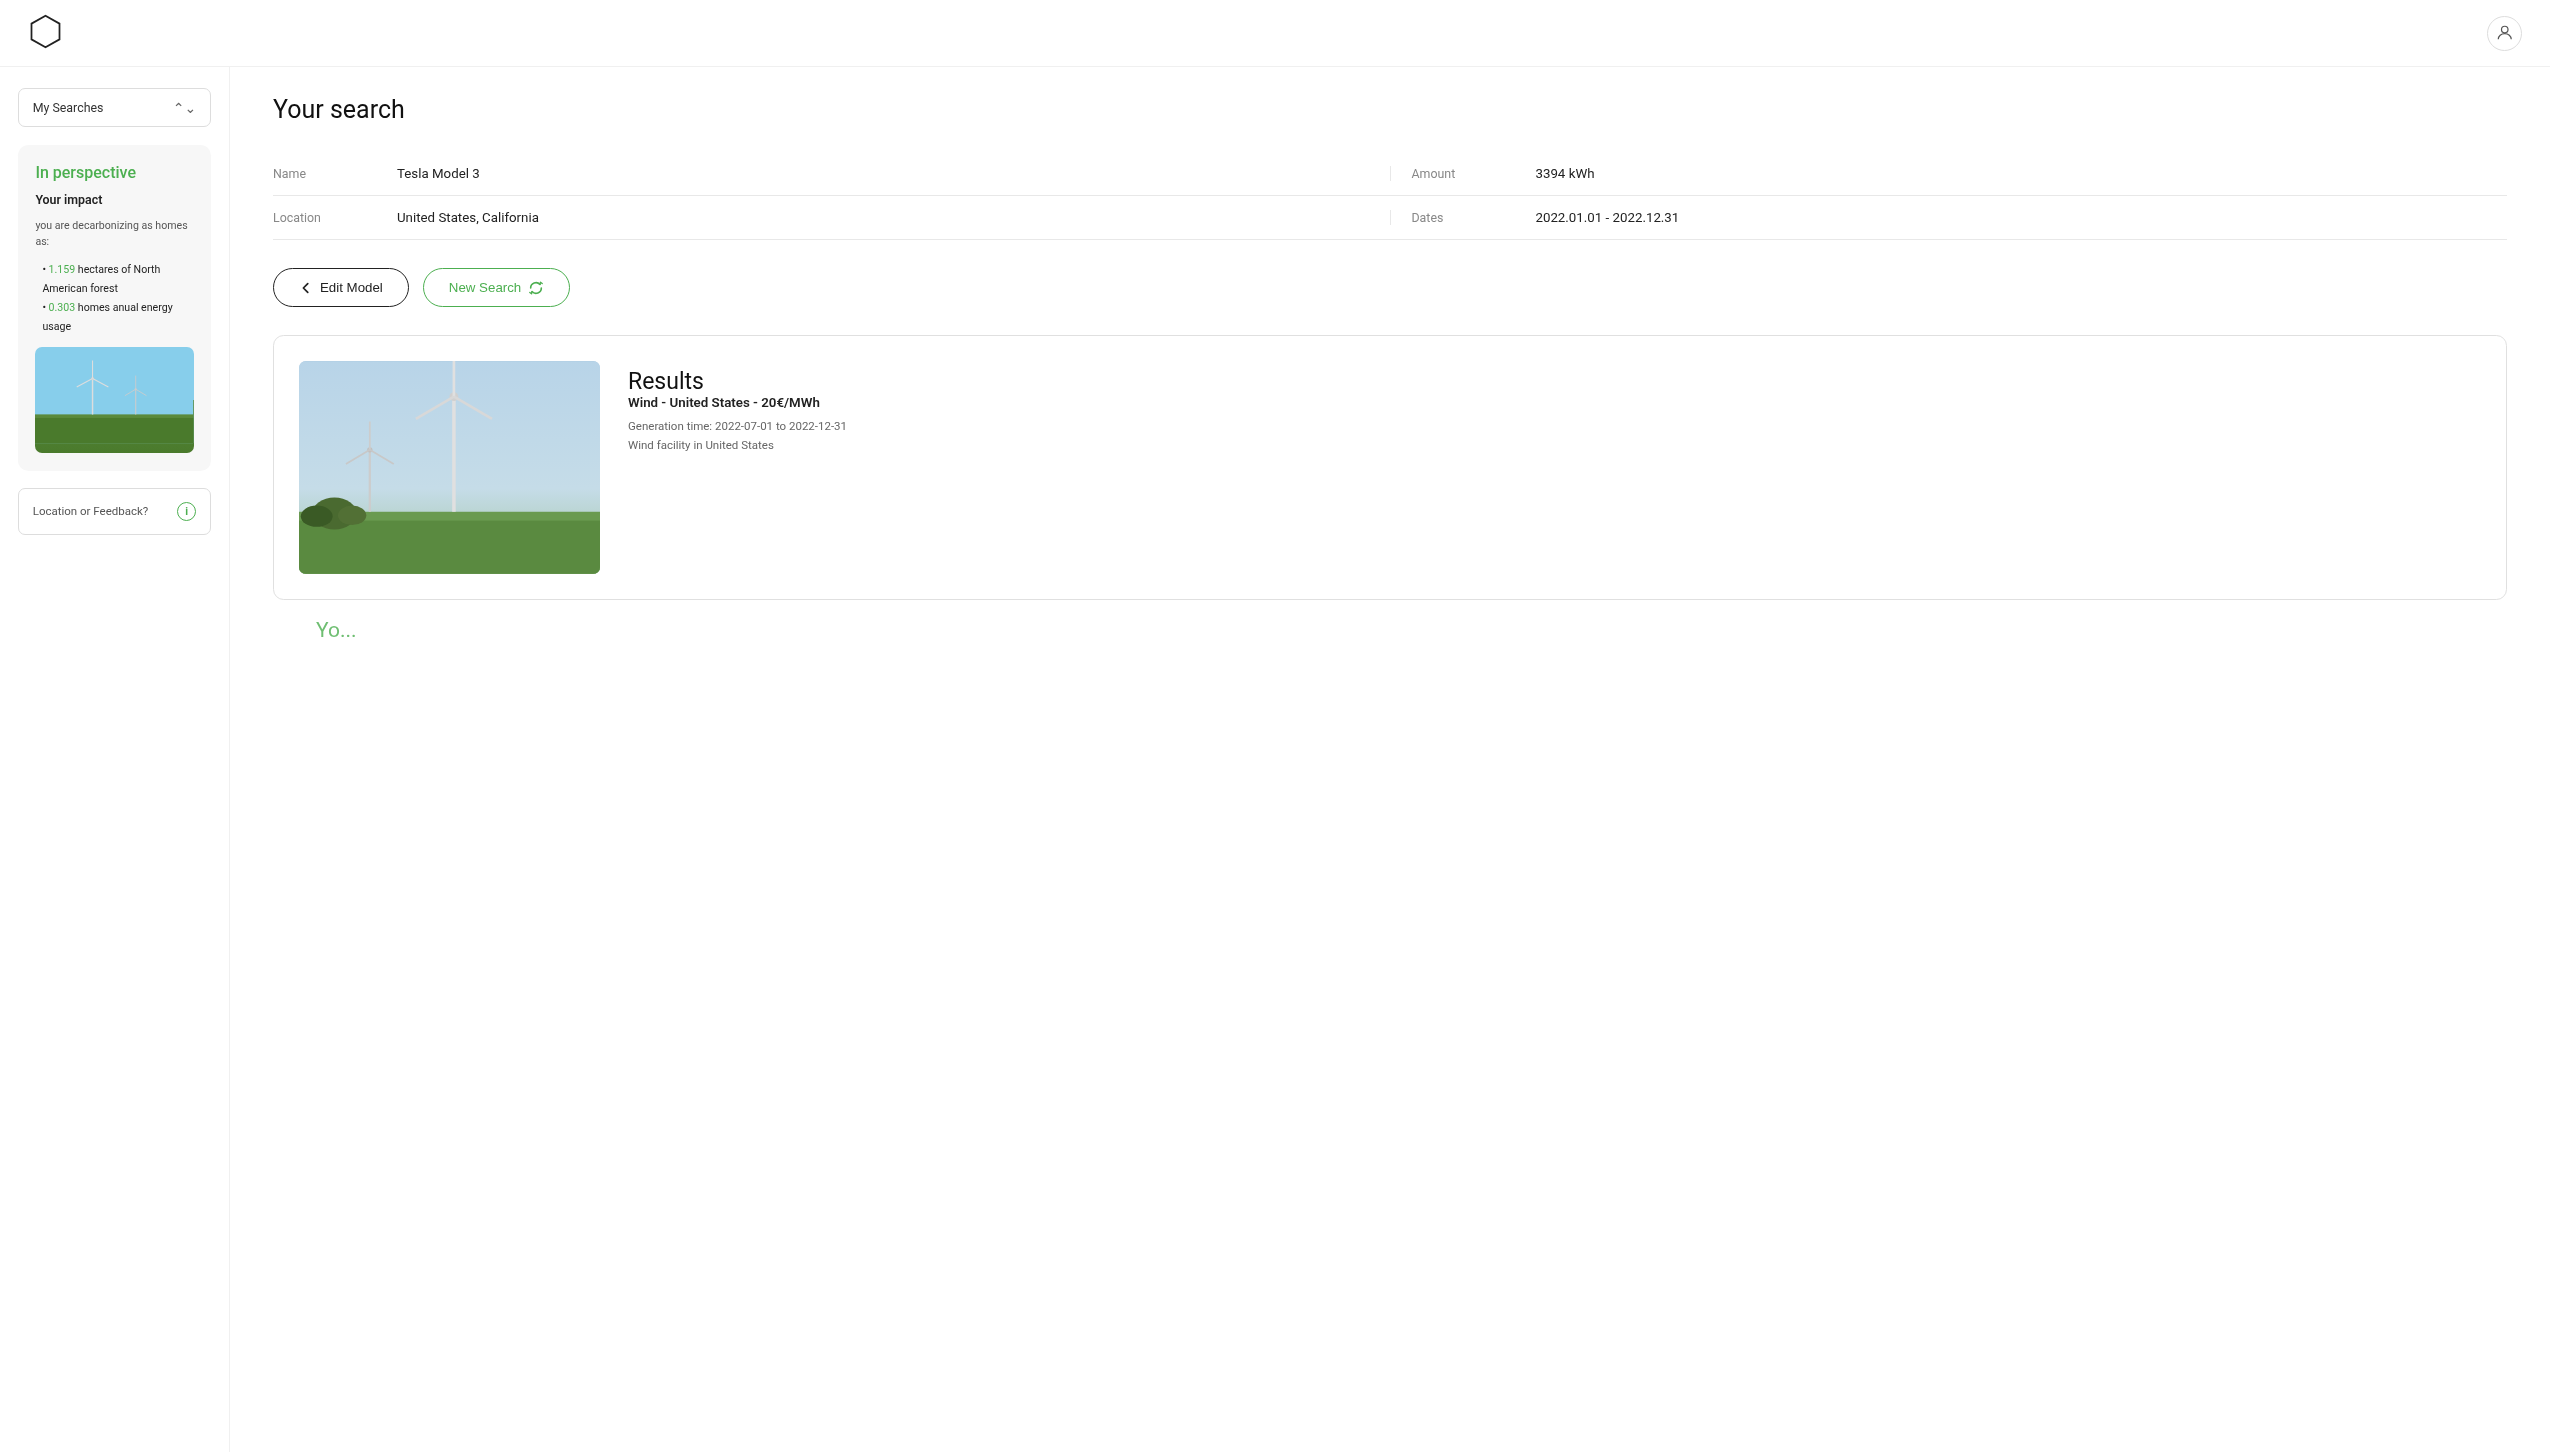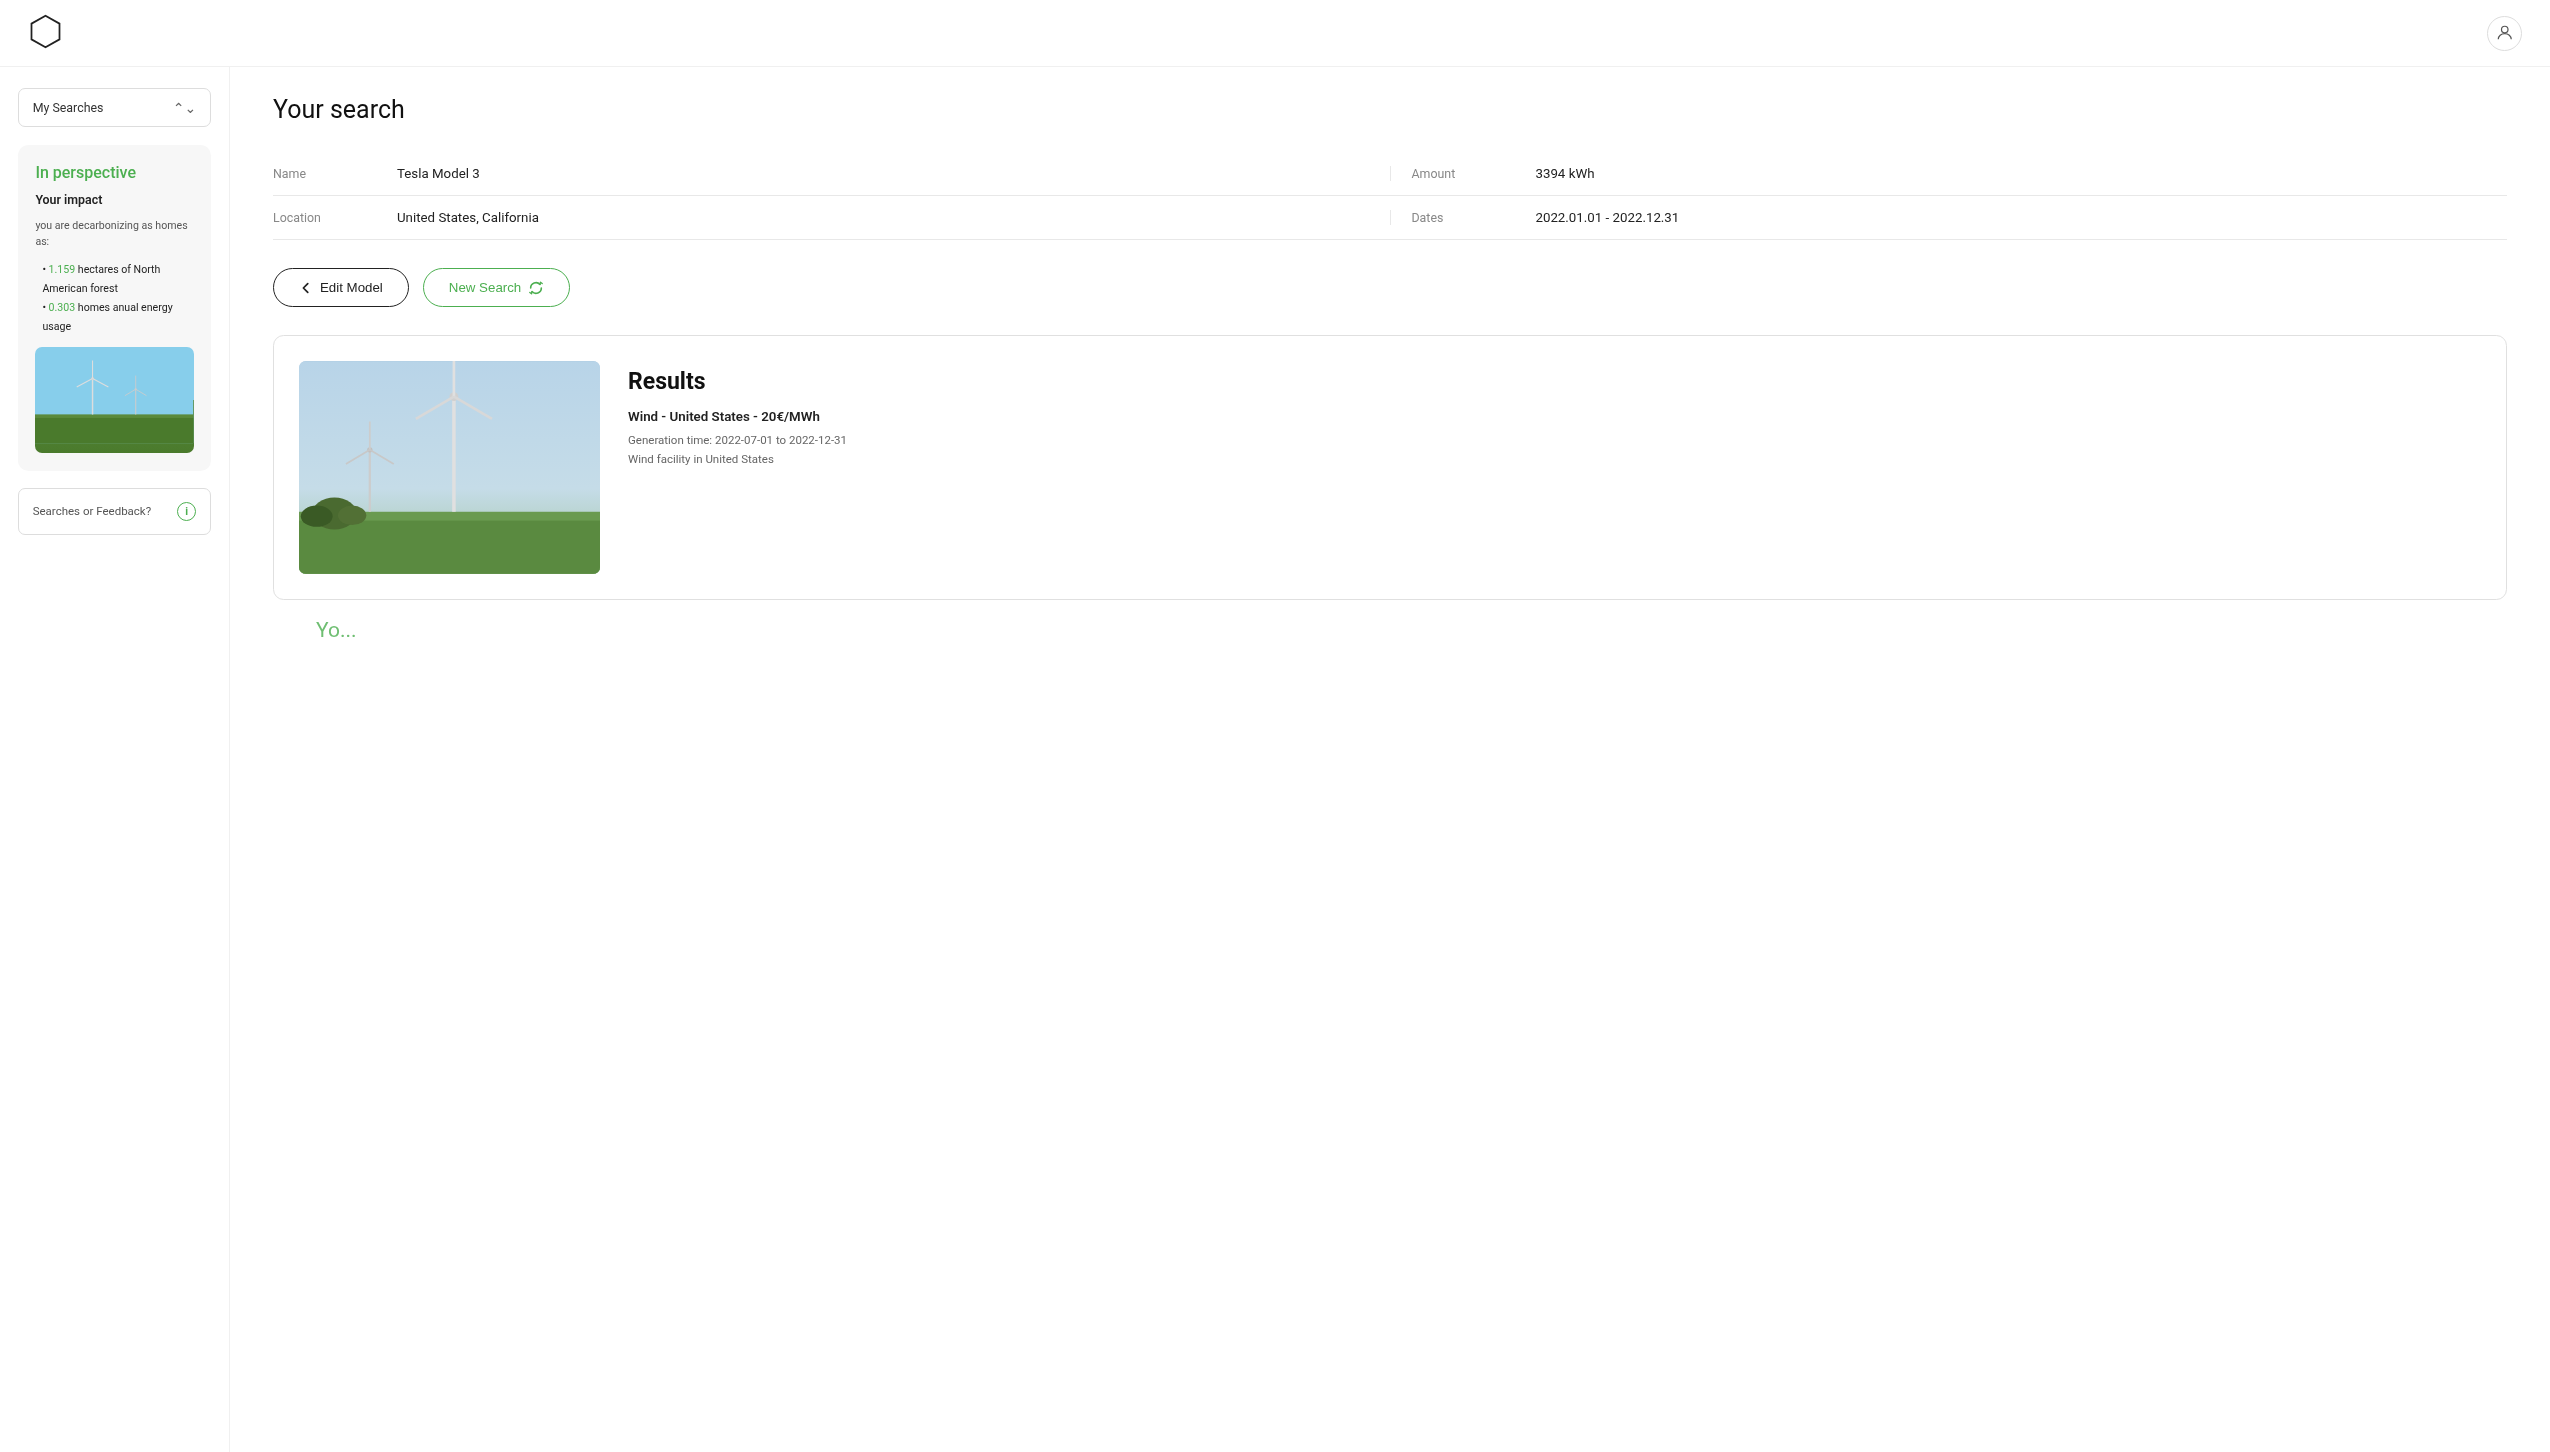--- a/index.html
+++ b/index.html
@@ -255,22 +255,21 @@
       );
       position: relative;
       overflow: hidden;
     }
     .results-info {
       flex: 1;
       padding-top: 7px;
     }
     .results-title {
       font-size: 23px;
-      font-weight: 700;
-      margin-bottom: 14px;
+      font-weight: 400;
       color: #111;
     }
     .result-name {
       font-size: 13.3px;
       font-weight: 600;
       color: #222;
       margin-bottom: 7px;
     }
     .result-detail {
       font-size: 11.5px;
@@ -349,21 +348,21 @@
           <line x1="140" y1="80" x2="140" y2="45" stroke="#ccc" stroke-width="1.5"></line>
           <circle cx="140" cy="45" r="1.5" fill="#ccc"></circle>
           <line x1="140" y1="45" x2="140" y2="26" stroke="#ccc" stroke-width="1.2"></line>
           <line x1="140" y1="45" x2="155" y2="54" stroke="#ccc" stroke-width="1.2"></line>
           <line x1="140" y1="45" x2="125" y2="54" stroke="#ccc" stroke-width="1.2"></line>
         </svg>
       </div>
     </div>
 
     <div class="feedback-box">
-      <span>Searches or Feedback?</span>
+      <span>Location or Feedback?</span>
       <div class="info-icon">i</div>
     </div>
 
   </aside>
 
   <main class="main-content">
 
     <h1 class="page-title">Your search</h1>
 
     <div class="search-details">

